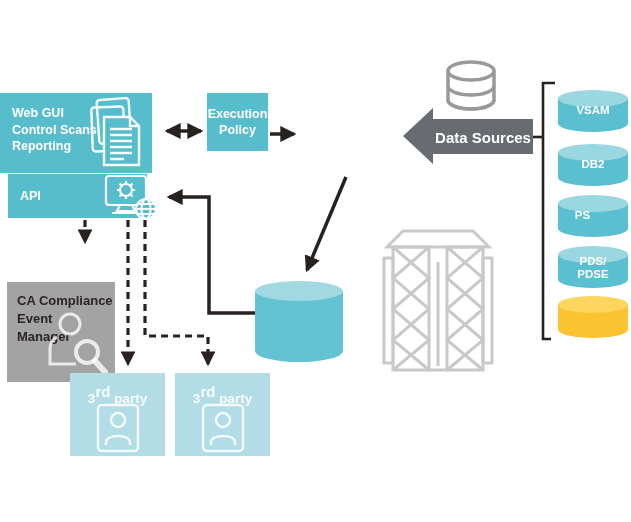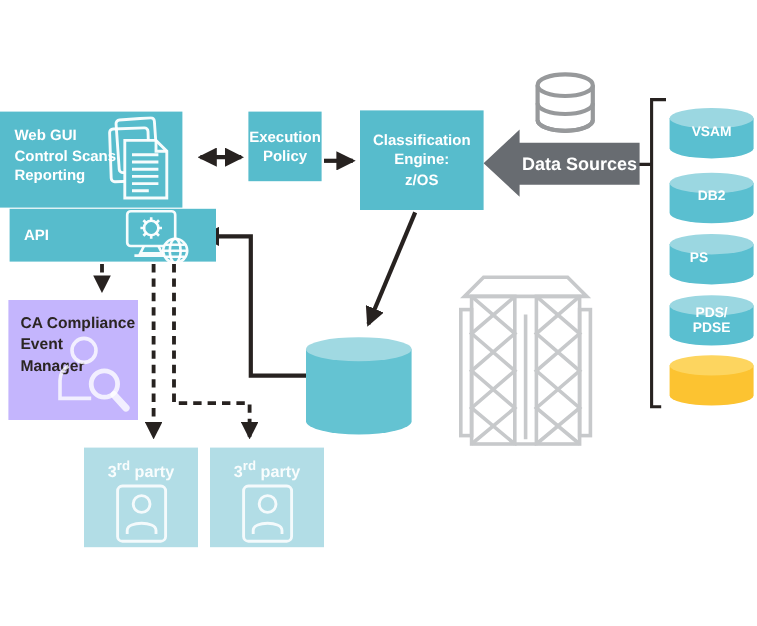--- a/index.html
+++ b/index.html
@@ -11,31 +11,31 @@
   .pre{white-space:pre-line;}
   
   .box{position:absolute;background:#57bccc;}
   .box-label{
     position:absolute;color:#ffffff;font-weight:bold;font-size:12.5px;line-height:1.32;
     white-space:pre-line;
   }
   .center-label{
     display:flex;align-items:center;justify-content:center;text-align:center;
   }
-  .ca-box{position:absolute;background:#c4b5fd;}
+  .ca-box{position:absolute;background:#a3a3a3;margin-top:32px;}
   .ca-label{
     position:absolute;left:10px;top:10px;color:#2b2523;font-weight:bold;font-size:13px;
     line-height:1.4;white-space:pre-line;
   }
   .tp-box{position:absolute;background:#b2dde6;}
   .tp-label{
     position:absolute;left:0;right:0;top:10px;text-align:center;color:rgba(255,255,255,0.92);
     font-weight:bold;font-size:13.5px;
   }
-  .tp-label sup{font-size:11px;}
+  .tp-label sup{font-size:15px;}
   .cyl-label{
     position:absolute;color:#ffffff;font-weight:bold;font-size:11.5px;text-align:center;
     line-height:1.15;white-space:pre-line;
   }
   .ds-label{
     position:absolute;left:433px;top:121px;width:100px;height:33px;
     display:flex;align-items:center;justify-content:center;
     color:#ffffff;font-weight:bold;font-size:15px;
   }
   .dcd-label{
@@ -130,45 +130,40 @@
       <g stroke="rgba(255,255,255,0.95)" stroke-width="2.4" fill="none">
         <rect x="14" y="2" width="32" height="44" rx="3" transform="rotate(-4 30 24)"></rect>
         <rect x="8" y="10" width="32" height="44" rx="3" transform="rotate(-2 24 32)"></rect>
         <path d="M20,20 h26 l9,9 v39 h-35 z" fill="#57bccc"></path>
         <path d="M46,20 v9 h9" fill="none"></path>
         <path d="M26,32 h22 M26,38 h22 M26,44 h22 M26,50 h22 M26,56 h22 M26,62 h14"></path>
       </g>
     </svg>
   </div>
 
-  <div class="box" style="left:8px;top:174px;width:172px;height:44px;">
+  <div class="box" style="left:8px;top:174px;width:128px;height:44px;padding-left:11px;">
     <div class="box-label" style="left:12px;top:14px;">API</div>
     <svg class="abs" style="left:92px;top:-1px;" width="62" height="48" viewBox="0 0 62 48">
       <g stroke="rgba(255,255,255,0.95)" stroke-width="2.2" fill="none">
         <rect x="6" y="3" width="40" height="29" rx="3"></rect>
         <circle cx="26" cy="17" r="6"></circle>
         <path d="M26,8 v4 M26,22 v4 M17,17 h4 M31,17 h4 M19.5,10.5 l3,3 M29.5,20.5 l3,3 M32.5,10.5 l-3,3 M22.5,20.5 l-3,3"></path>
         <path d="M20,32 l-3,6 h18 l-3,-6 M12,40 h28"></path>
         <circle cx="46" cy="36" r="10" fill="#57bccc"></circle>
         <ellipse cx="46" cy="36" rx="4.5" ry="10"></ellipse>
         <path d="M36.5,36 h19 M38,31 h16 M38,41 h16"></path>
       </g>
     </svg>
   </div>
 
   <div class="box center-label box-label" style="left:207px;top:93px;width:61px;height:58px;text-align:center;">
     <span class="pre">Execution
 Policy</span>
   </div>
 
-  <div class="box center-label box-label" style="left:300px;top:92px;width:103px;height:83px;text-align:center;">
-    <span class="pre">Classification
-Engine:
-z/OS</span>
-  </div>
 
   <div class="ca-box" style="left:7px;top:250px;width:108px;height:100px;">
     <div class="ca-label">CA Compliance
 Event
 Manager</div>
     <svg class="abs" style="right:2px;bottom:4px;" width="68" height="66" viewBox="0 0 68 66">
       <g stroke="rgba(255,255,255,0.78)" fill="none">
         <circle cx="25" cy="12" r="10" stroke-width="3"></circle>
         <path d="M12,25 q-7,4 -7,12 v15 h26" stroke-width="3"></path>
         <circle cx="42" cy="40" r="11" stroke-width="4"></circle>

